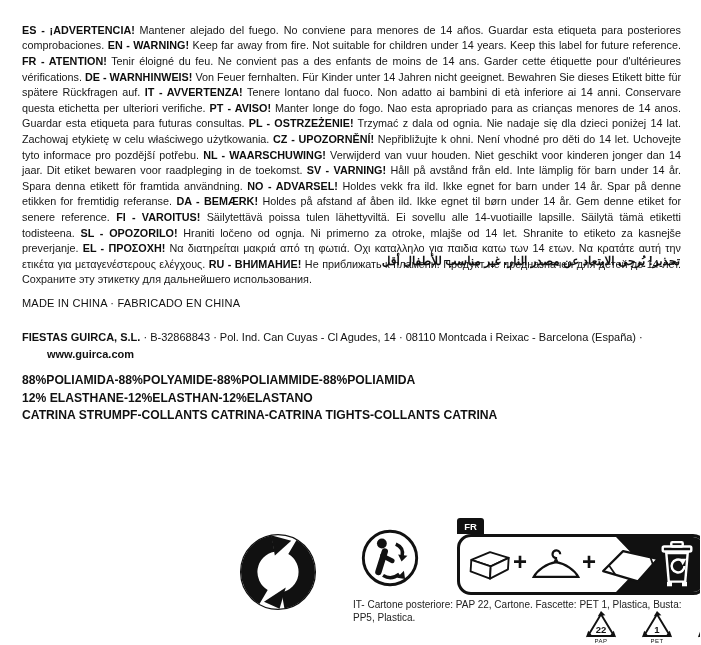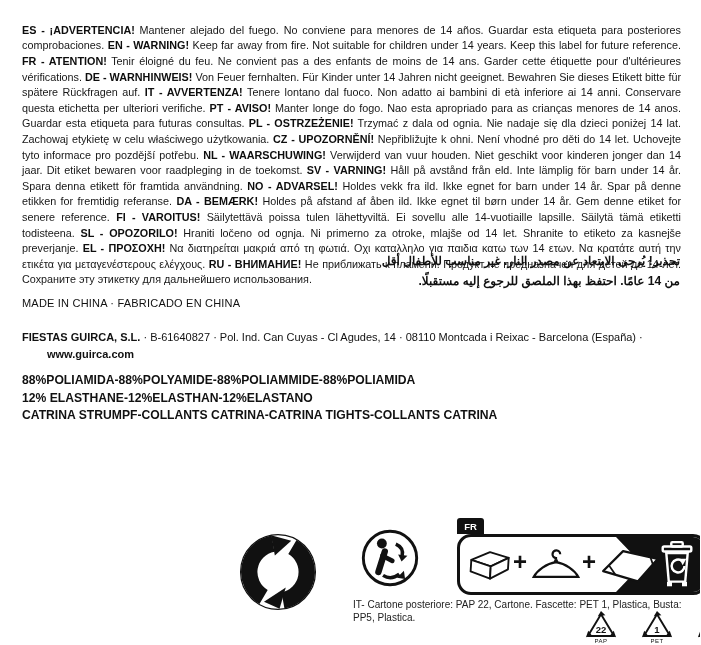--- a/index.html
+++ b/index.html
@@ -44,27 +44,26 @@
 </head>
 <body>
 
 <div class="sheet">
 
   <p class="warning"><b>ES - ¡ADVERTENCIA!</b><span> Mantener alejado del fuego. No conviene para menores de 14 años. Guardar esta etiqueta para posteriores comprobaciones. </span><b>EN - WARNING!</b><span> Keep far away from fire. Not suitable for children under 14 years. Keep this label for future reference. </span><b>FR - ATENTION!</b><span> Tenir éloigné du feu. Ne convient pas a des enfants de moins de 14 ans. Garder cette étiquette pour d'ultérieures vérifications. </span><b>DE - WARNHINWEIS!</b><span> Von Feuer fernhalten. Für Kinder unter 14 Jahren nicht geeignet. Bewahren Sie dieses Etikett bitte für spätere Rückfragen auf. </span><b>IT - AVVERTENZA!</b><span> Tenere lontano dal fuoco. Non adatto ai bambini di età inferiore ai 14 anni. Conservare questa etichetta per ulteriori verifiche. </span><b>PT - AVISO!</b><span> Manter longe do fogo. Nao esta apropriado para as crianças menores de 14 anos. Guardar esta etiqueta para futuras consultas. </span><b>PL - OSTRZEŻENIE!</b><span> Trzymać z dala od ognia. Nie nadaje się dla dzieci poniżej 14 lat. Zachowaj etykietę w celu właściwego użytkowania. </span><b>CZ - UPOZORNĚNÍ!</b><span> Nepřibližujte k ohni. Není vhodné pro děti do 14 let. Uchovejte tyto informace pro pozdější potřebu. </span><b>NL - WAARSCHUWING!</b><span> Verwijderd van vuur houden. Niet geschikt voor kinderen jonger dan 14 jaar. Dit etiket bewaren voor raadpleging in de toekomst. </span><b>SV - VARNING!</b><span> Håll på avstånd från eld. Inte lämplig för barn under 14 år. Spara denna etikett för framtida användning. </span><b>NO - ADVARSEL!</b><span> Holdes vekk fra ild. Ikke egnet for barn under 14 år. Spar på denne etikken for fremtidig referanse. </span><b>DA - BEMÆRK!</b><span> Holdes på afstand af åben ild. Ikke egnet til børn under 14 år. Gem denne etiket for senere reference. </span><b>FI - VAROITUS!</b><span> Säilytettävä poissa tulen lähettyviltä. Ei sovellu alle 14-vuotiaille lapsille. Säilytä tämä etiketti todisteena. </span><b>SL - OPOZORILO!</b><span> Hraniti ločeno od ognja. Ni primerno za otroke, mlajše od 14 let. Shranite to etiketo za kasnejše preverjanje. </span><b>EL - ΠΡΟΣΟΧΗ!</b><span> Να διατηρείται μακριά από τη φωτιά. Οχι καταλληλο για παιδια κατω των 14 ετων. Να κρατάτε αυτή την ετικέτα για μεταγενέστερους ελέγχους. </span><b>RU - ВНИМАНИЕ!</b><span> Не приближать к пламени. Продукт не предназначен для детей до 14 лет. Сохраните эту этикетку для дальнейшего использования.</span>
   </p>
 
   <div class="arabic" dir="rtl">
     <div>تحذير! يُرجى الابتعاد عن مصدر النار. غير مناسب للأطفال أقل</div>
-    <div>من 14 عامًا. احتفظ بهذا الملصق للرجوع إليه مستقبلًا.</div>
   </div>
 
   <div class="made-in">MADE IN CHINA · FABRICADO EN CHINA</div>
 
   <div class="company">
-    <div><span class="name">FIESTAS GUIRCA, S.L.</span><span> · B-61640827 · Pol. Ind. Can Cuyas - Cl Agudes, 14 · 08110 Montcada i Reixac - Barcelona (España) ·</span></div>
+    <div><span class="name">FIESTAS GUIRCA, S.L.</span><span> · B-32868843 · Pol. Ind. Can Cuyas - Cl Agudes, 14 · 08110 Montcada i Reixac - Barcelona (España) ·</span></div>
     <div class="website">www.guirca.com</div>
   </div>
 
   <div class="composition">
     <div>88%POLIAMIDA-88%POLYAMIDE-88%POLIAMMIDE-88%POLIAMIDA</div>
     <div>12% ELASTHANE-12%ELASTHAN-12%ELASTANO</div>
     <div>CATRINA STRUMPF-COLLANTS CATRINA-CATRINA TIGHTS-COLLANTS CATRINA</div>
   </div>
 
   <svg class="green-dot" viewBox="0 0 100 100">

